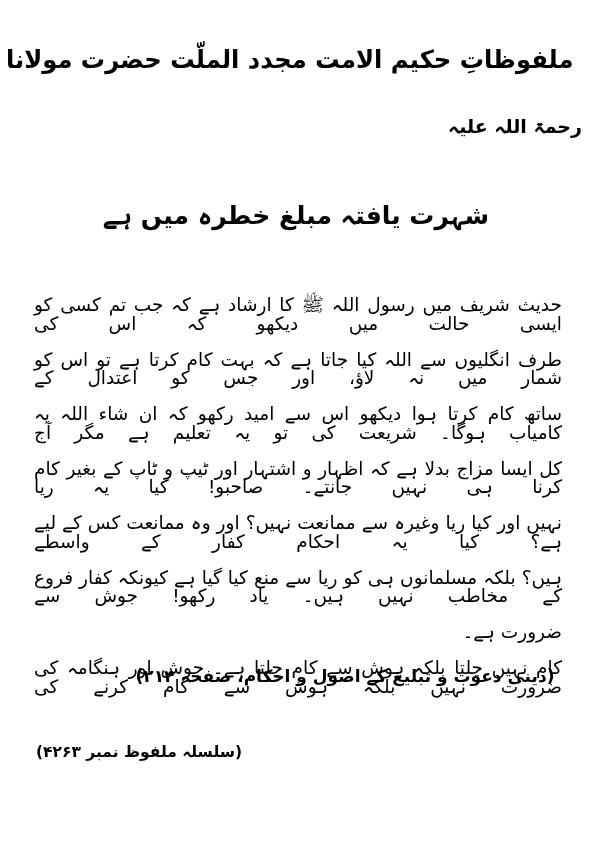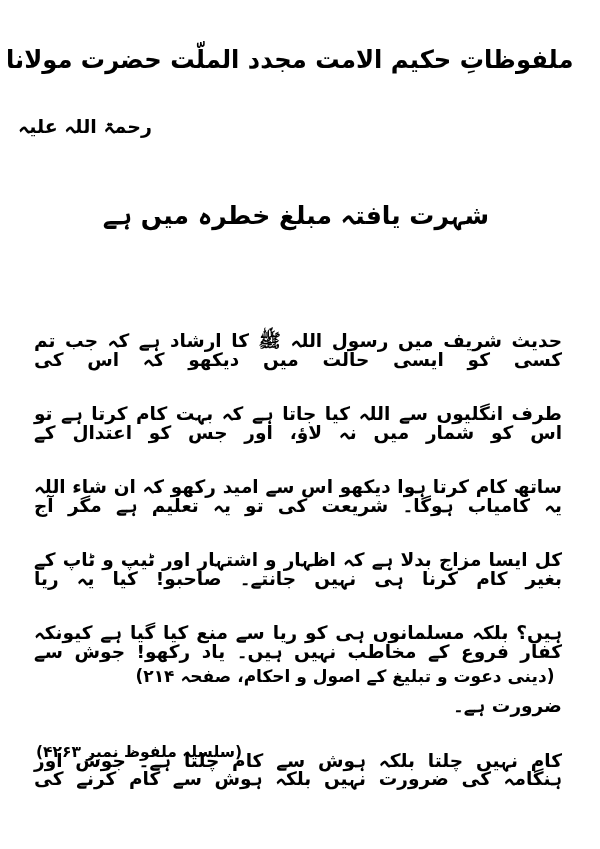--- a/index.html
+++ b/index.html
@@ -36,21 +36,21 @@
     letter-spacing: -0.3px;
     white-space: nowrap;
     transform: scaleX(0.97);
   }
 
   .doc-title-honorific {
     position: absolute;
     top: 114px;
     left: 18px;
     right: 18px;
-    text-align: left;
+    text-align: right;
     direction: rtl;
     font-size: 19px;
     line-height: 1.35;
     font-weight: bold;
   }
 
   
   .section-heading {
     position: absolute;
     top: 198px;
@@ -74,24 +74,23 @@
   }
 
   .body-line {
     display: block;
     direction: rtl;
     text-align: justify;
     text-align-last: justify;
     font-size: 18.5px;
     line-height: 1.00;
     margin-bottom: 17.5px;
-    font-weight: 700;
+    font-weight: 400;
     white-space: normal;
     word-spacing: 0px;
-    margin-top: 36px;
   }
 
   .body-line.last {
     text-align: right;
     text-align-last: right;
   }
 
   
   .citation-source {
     position: absolute;
@@ -124,20 +123,21 @@
 
   <div class="doc-title-honorific">رحمۃ اللہ علیہ</div>
 
   <div class="section-heading">شہرت یافتہ مبلغ خطرہ میں ہے</div>
 
   <div class="body-block">
     <span class="body-line">حدیث شریف میں رسول اللہ ﷺ کا ارشاد ہے کہ جب تم کسی کو ایسی حالت میں دیکھو کہ اس کی</span>
     <span class="body-line">طرف انگلیوں سے اللہ کیا جاتا ہے کہ بہت کام کرتا ہے تو اس کو شمار میں نہ لاؤ، اور جس کو اعتدال کے</span>
     <span class="body-line">ساتھ کام کرتا ہوا دیکھو اس سے امید رکھو کہ ان شاء اللہ یہ کامیاب ہوگا۔ شریعت کی تو یہ تعلیم ہے مگر آج</span>
     <span class="body-line">کل ایسا مزاج بدلا ہے کہ اظہار و اشتہار اور ٹیپ و ٹاپ کے بغیر کام کرنا ہی نہیں جانتے۔ صاحبو! کیا یہ ریا</span>
+    <span class="body-line">نہیں اور کیا ریا وغیرہ سے ممانعت نہیں؟ اور وہ ممانعت کس کے لیے ہے؟ کیا یہ احکام کفار کے واسطے</span>
     <span class="body-line">ہیں؟ بلکہ مسلمانوں ہی کو ریا سے منع کیا گیا ہے کیونکہ کفار فروع کے مخاطب نہیں ہیں۔ یاد رکھو! جوش سے</span>
     <span class="body-line last">ضرورت ہے۔</span>
     <span class="body-line">کام نہیں چلتا بلکہ ہوش سے کام چلتا ہے۔ جوش اور ہنگامہ کی ضرورت نہیں بلکہ ہوش سے کام کرنے کی</span>
   </div>
 
   <div class="citation-source">(دینی دعوت و تبلیغ کے اصول و احکام، صفحہ ۲۱۴)</div>
 
   <div class="citation-ref">(سلسلہ ملفوظ نمبر ۴۲۶۳)</div>
 
 </div>

